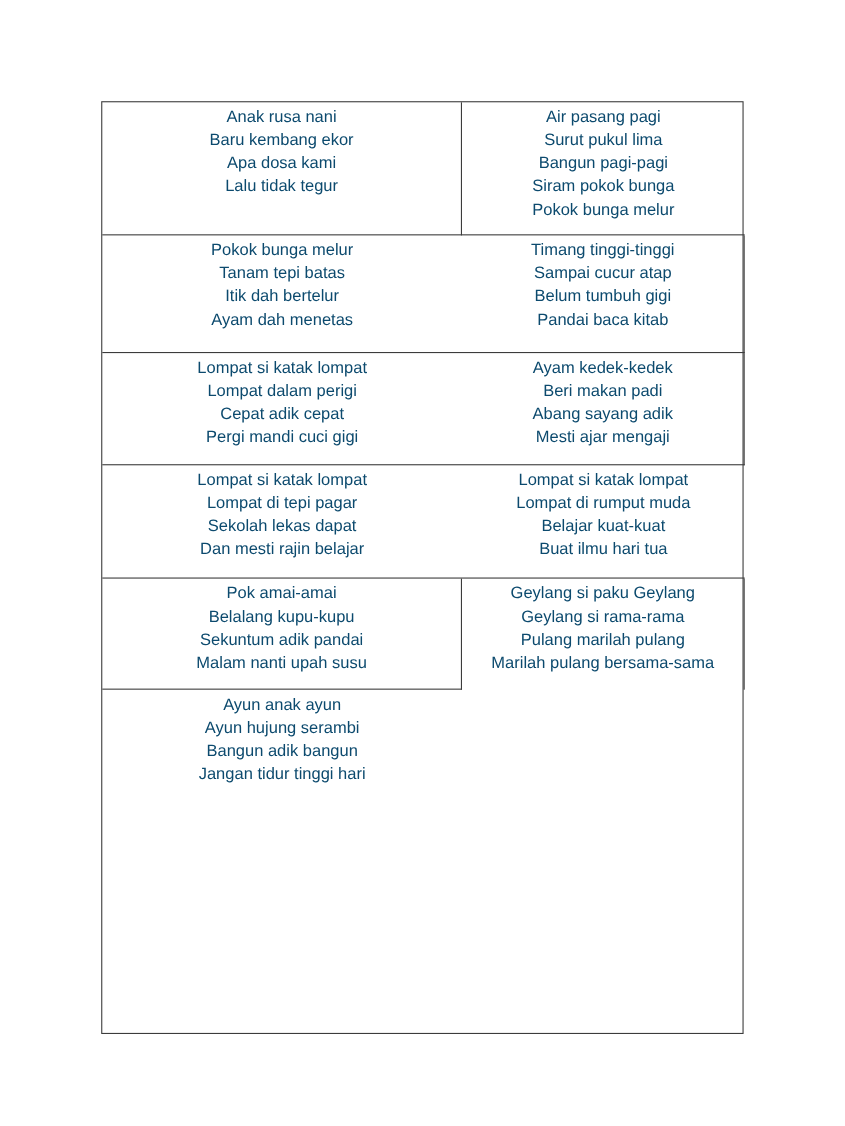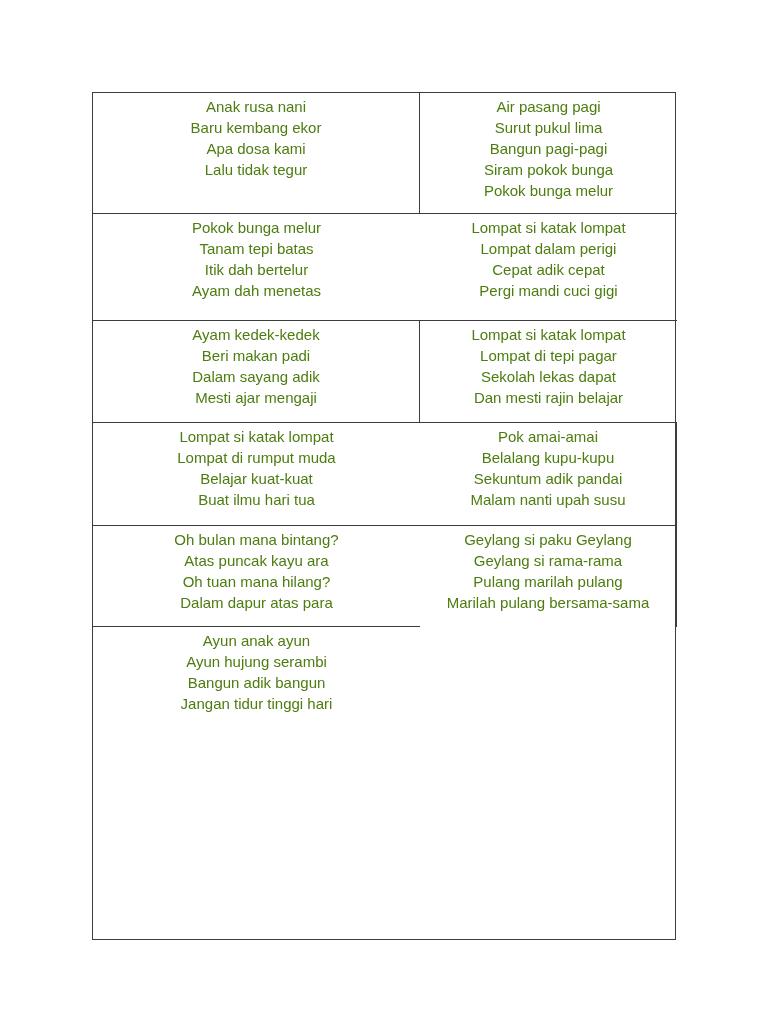--- a/index.html
+++ b/index.html
@@ -26,21 +26,21 @@
     border: 1px solid #3c3c3c;
     box-sizing: border-box;
   }
   .cell {
     box-sizing: border-box;
     border-bottom: 1px solid #3c3c3c;
     padding-top: 3px;
     text-align: center;
     font-size: 15px;
     line-height: 21px;
-    color: #4d7c0f;
+    color: #0c4a6e;
     white-space: pre-line;
     overflow: hidden;
   }
   .cell.left {
     border-right: 1px solid #3c3c3c;
   }
 </style>
 </head>
 <body>
 
@@ -55,48 +55,48 @@
 Surut pukul lima
 Bangun pagi-pagi
 Siram pokok bunga
 Pokok bunga melur</div>
 
     <div class="cell right">Pokok bunga melur
 Tanam tepi batas
 Itik dah bertelur
 Ayam dah menetas</div>
 
+    <div class="cell left">Timang tinggi-tinggi
+Sampai cucur atap
+Belum tumbuh gigi
+Pandai baca kitab</div>
     <div class="cell right">Lompat si katak lompat
 Lompat dalam perigi
 Cepat adik cepat
 Pergi mandi cuci gigi</div>
 
     <div class="cell left">Ayam kedek-kedek
 Beri makan padi
-Dalam sayang adik
+Abang sayang adik
 Mesti ajar mengaji</div>
     <div class="cell right">Lompat si katak lompat
 Lompat di tepi pagar
 Sekolah lekas dapat
 Dan mesti rajin belajar</div>
 
     <div class="cell right">Lompat si katak lompat
 Lompat di rumput muda
 Belajar kuat-kuat
 Buat ilmu hari tua</div>
 
     <div class="cell left">Pok amai-amai
 Belalang kupu-kupu
 Sekuntum adik pandai
 Malam nanti upah susu</div>
 
-    <div class="cell right">Oh bulan mana bintang?
-Atas puncak kayu ara
-Oh tuan mana hilang?
-Dalam dapur atas para</div>
 
     <div class="cell left row-last-l" style="border-bottom:none;">Geylang si paku Geylang
 Geylang si rama-rama
 Pulang marilah pulang
 Marilah pulang bersama-sama</div>
     <div class="cell right" style="border-bottom:none;">Ayun anak ayun
 Ayun hujung serambi
 Bangun adik bangun
 Jangan tidur tinggi hari</div>
 

